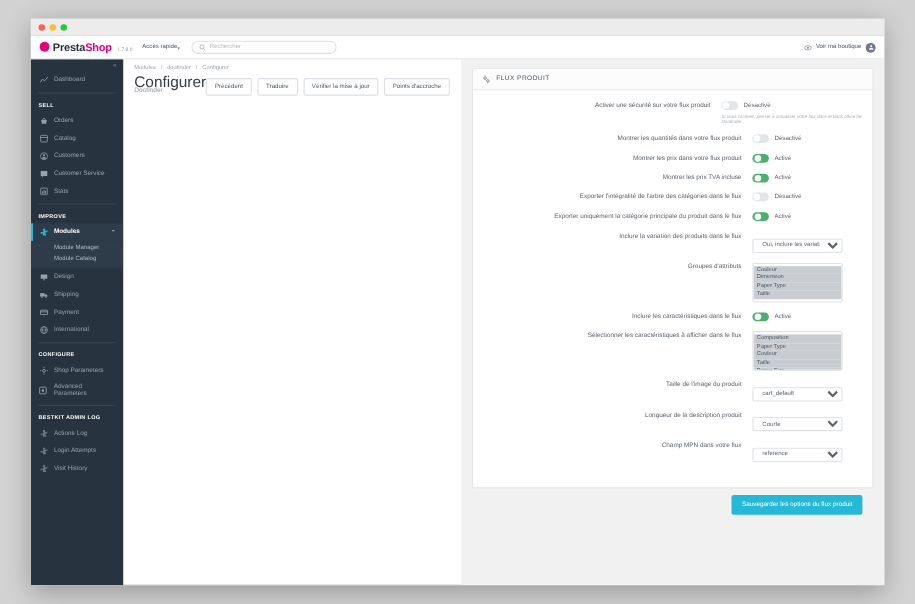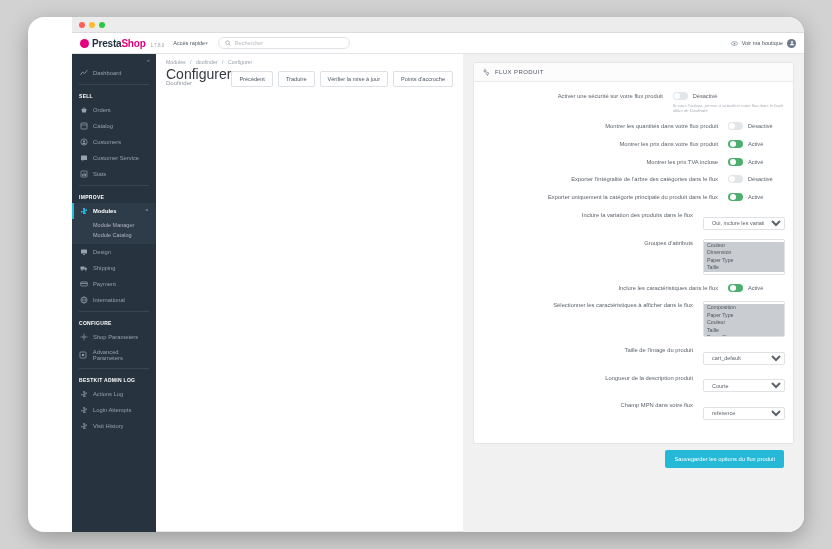--- a/index.html
+++ b/index.html
@@ -12,24 +12,24 @@
   }
   #desktop {
     width: 832px; height: 549px;
     background: #d2d2d2;
     display: flex; align-items: center; justify-content: center;
   }
   .window {
     position: relative;
     width: 776px; height: 515px;
     background: #fff;
-    border-radius: 16px;
+    border-radius: 0;
     box-shadow: 0 6px 22px rgba(0,0,0,.28);
     overflow: hidden;
-    display: flex; flex-direction: column; padding-left: 44px;
+    display: flex; flex-direction: column;
   }
   
   .titlebar {
     height: 16px; background: #ececec;
     border-bottom: 1px solid #dcdcdc;
     display: flex; align-items: center; padding-left: 7px; flex: 0 0 auto;
   }
   .dot { width: 6px; height: 6px; border-radius: 50%; margin-right: 4px; }
   .dot.red { background: #ff5f57; }
   .dot.yellow { background: #ffbd2e; }

